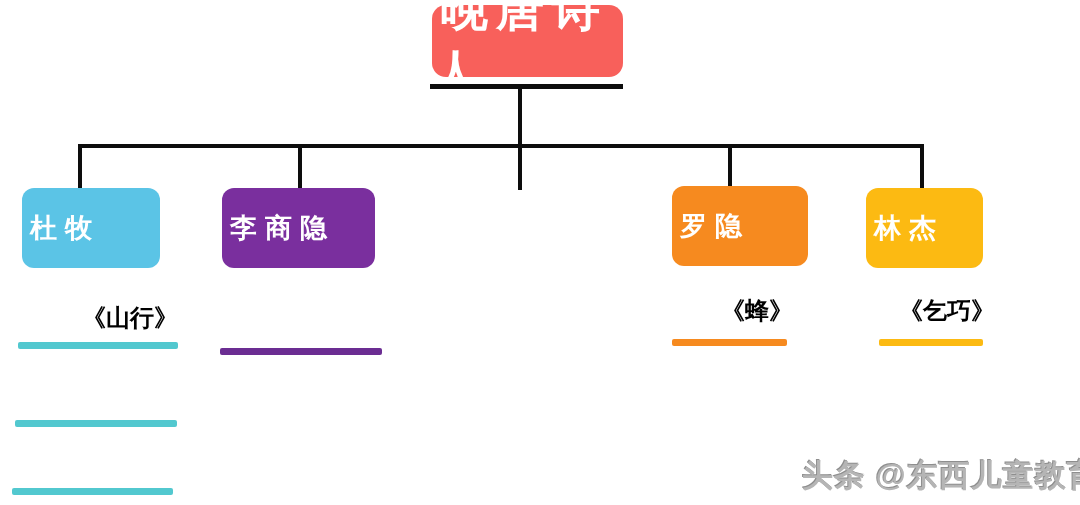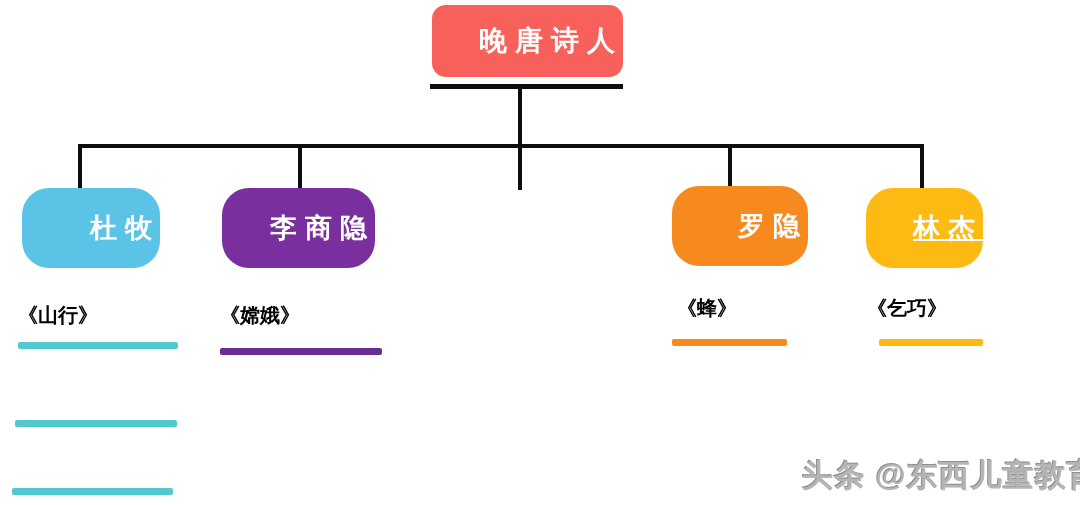--- a/index.html
+++ b/index.html
@@ -15,42 +15,42 @@
     position: absolute;
     background: #0d0d0d;
   }
   .root {
     position: absolute;
     left: 432px; top: 5px;
     width: 191px; height: 72px;
     border-radius: 14px;
     display: flex; align-items: center; justify-content: flex-end;
     color: #ffffff;
-    font-size: 28px;
+    font-size: 48px;
     font-weight: bold;
     letter-spacing: 8px;
     text-indent: 8px;
   }
   .node {
     position: absolute;
-    border-radius: 27px;
-    display: flex; align-items: center; justify-content: flex-end;
+    border-radius: 12px;
+    display: flex; align-items: center; justify-content: flex-start;
     color: #ffffff;
     font-size: 27px;
     font-weight: bold;
     letter-spacing: 8px;
     text-indent: 8px;
   }
   .poem {
     position: absolute;
     font-family: "Liberation Serif", serif;
-    font-size: 20px;
+    font-size: 24px;
     font-weight: bold;
     color: #000000;
-    text-align: left;
+    text-align: right;
     white-space: nowrap;
   }
   .underline {
     position: absolute;
     height: 7px;
     border-radius: 2px;
   }
   .watermark {
     position: absolute;
     left: 802px; top: 455px;
@@ -82,32 +82,31 @@
 
   <div class="node" style="left: 22px; top: 188px; width: 138px; height: 80px; background-color: rgb(91, 196, 230);">
     <span>杜牧</span>
   </div>
   <div class="node" style="left: 222px; top: 188px; width: 153px; height: 80px; background-color: rgb(122, 47, 158);">
     <span>李商隐</span>
   </div>
   <div class="node" style="left: 672px; top: 186px; width: 136px; height: 80px; background-color: rgb(246, 138, 31);">
     <span>罗隐</span>
   </div>
-  <div class="node" style="left: 866px; top: 188px; width: 117px; height: 80px; background-color: rgb(252, 186, 18); text-decoration: underline;">
+  <div class="node" style="left: 866px; top: 188px; width: 117px; height: 80px; background-color: rgb(252, 186, 18);">
     <span>林杰</span>
   </div>
 
   <div class="poem" style="left:18px; top:302px; width:160px;">《山行》</div>
   <div class="underline" style="left: 18px; top: 342px; width: 160px; background-color: rgb(82, 200, 207);"></div>
 
   <div class="underline" style="left: 15px; top: 420px; width: 162px; background-color: rgb(82, 200, 207);"></div>
 
   <div class="underline" style="left: 12px; top: 488px; width: 161px; background-color: rgb(82, 200, 207);"></div>
 
-  <div class="poem" style="left:220px; top:302px; width:163px;">《嫦娥》</div>
   <div class="underline" style="left: 220px; top: 348px; width: 162px; background-color: rgb(107, 45, 146);"></div>
 
   <div class="poem" style="left:677px; top:295px; width:116px;">《蜂》</div>
   <div class="underline" style="left: 672px; top: 339px; width: 115px; background-color: rgb(246, 138, 31);"></div>
 
   <div class="poem" style="left:867px; top:295px; width:128px;">《乞巧》</div>
   <div class="underline" style="left: 879px; top: 339px; width: 104px; background-color: rgb(252, 186, 18);"></div>
 
   <div class="watermark">头条 @东西儿童教育</div>
 

